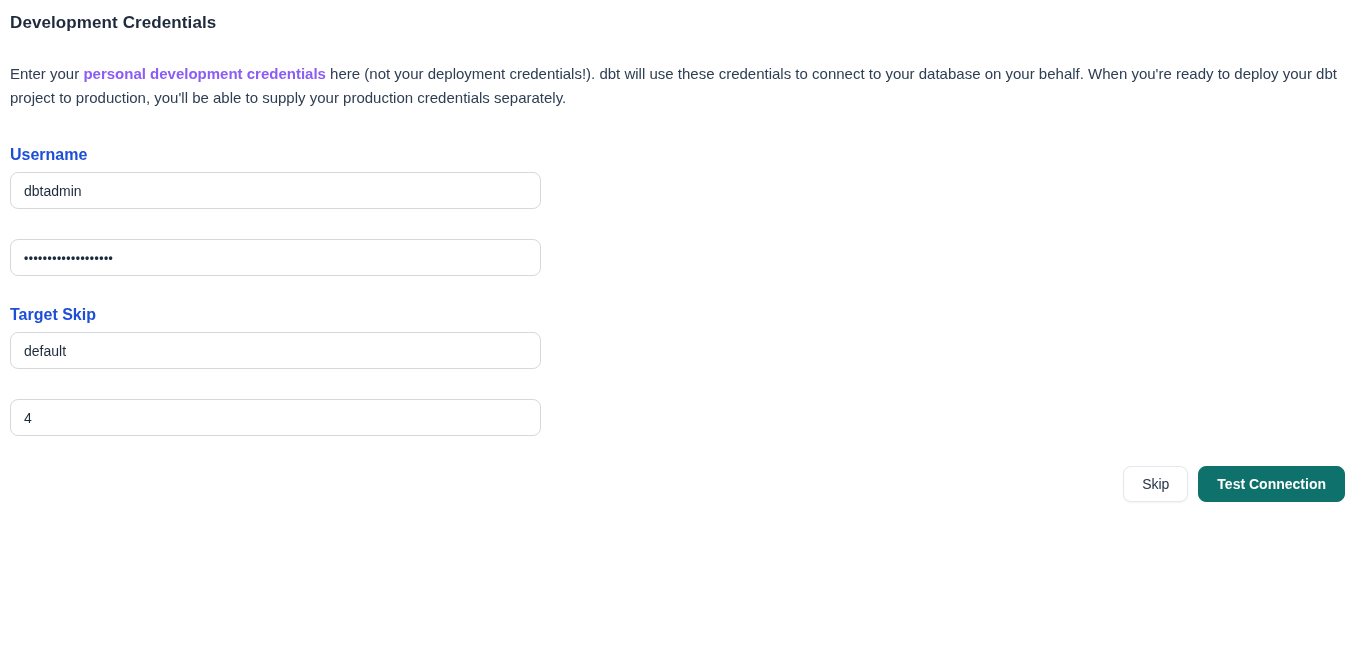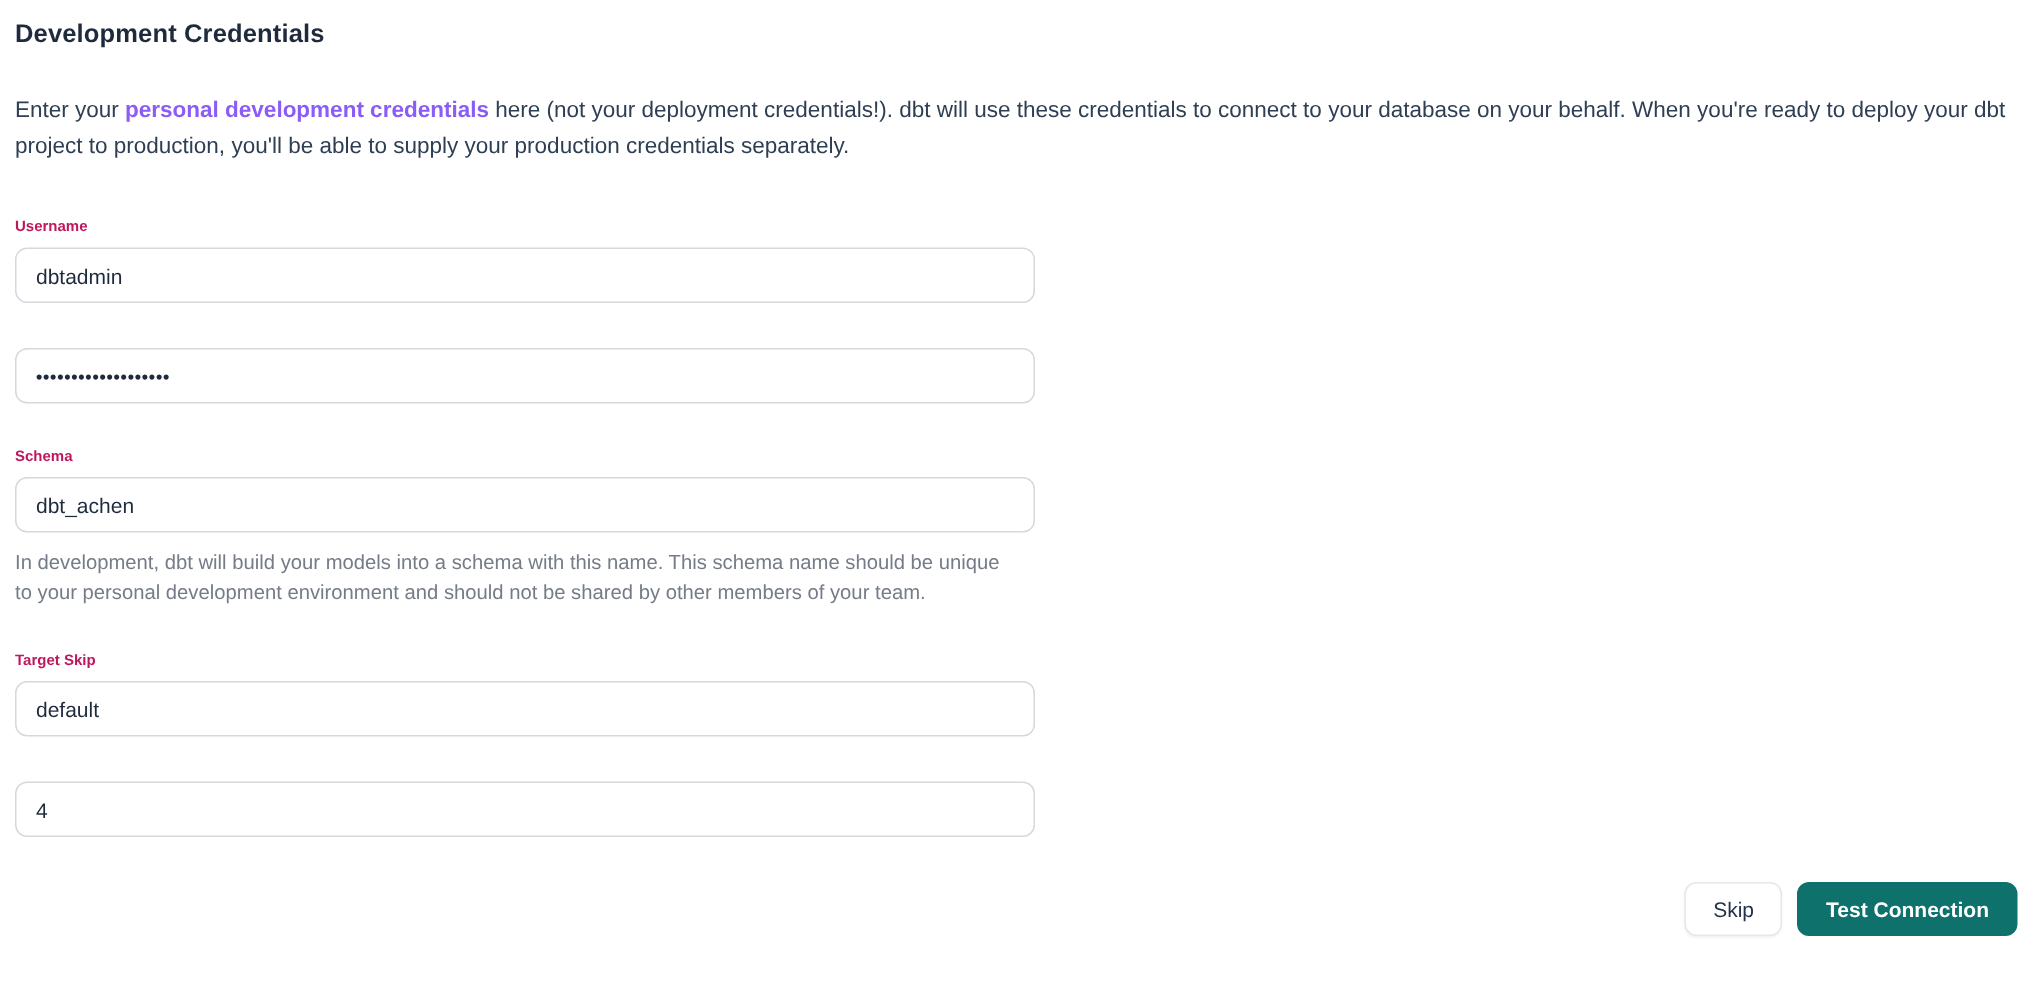--- a/index.html
+++ b/index.html
@@ -26,28 +26,28 @@
     font-size: 15px;
     line-height: 24px;
     color: #2e3e53;
     max-width: 1335px;
   }
   .intro b { font-weight: 700; color: #8b5cf6; }
   .form-area { margin-top: 36px; }
   .field { margin-bottom: 30px; }
   .field-label {
     display: block;
-    font-size: 10px;
+    font-size: 16px;
     font-weight: 700;
-    color: #be185d;
+    color: #1d4ed8;
     margin-bottom: 8px;
   }
   .text-input {
     display: block;
-    width: 680px;
+    width: 531px;
     height: 37px;
     border: 1px solid #d4d9de;
     border-radius: 8px;
     padding: 0 13px;
     font-family: "Liberation Sans", sans-serif;
     font-size: 14px;
     color: #1f2b3d;
     background: #ffffff;
     outline: none;
   }
@@ -109,25 +109,20 @@
 
     <div class="field">
       <label class="field-label">Username</label>
       <input class="text-input" type="text" value="dbtadmin" style="">
     </div>
 
     <div class="field">
       <input class="text-input password" type="text" value="•••••••••••••••••••" style="">
     </div>
 
-    <div class="field">
-      <label class="field-label">Schema</label>
-      <input class="text-input" type="text" value="dbt_achen" style="">
-      <p class="field-help">In development, dbt will build your models into a schema with this name. This schema name should be unique to your personal development environment and should not be shared by other members of your team.</p>
-    </div>
 
     <div class="field">
       <label class="field-label">Target Skip</label>
       <input class="text-input" type="text" value="default" style="">
     </div>
 
     <div class="field">
       <input class="text-input" type="text" value="4" style="">
     </div>
 

